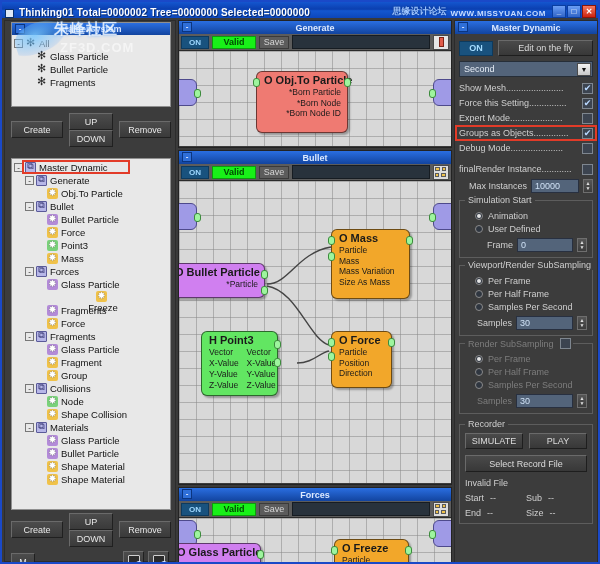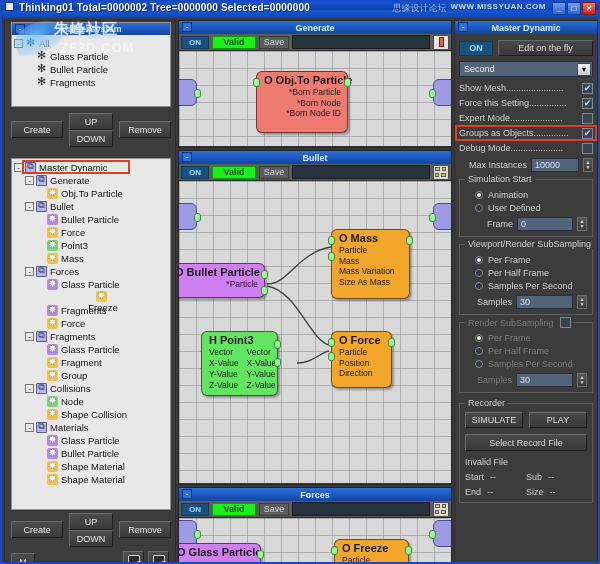--- a/index.html
+++ b/index.html
@@ -15,32 +15,32 @@
     width:600px; height:564px;
     background:#3a3a3a;
     border:2px solid #1a49c8;
     overflow:hidden;
   }
 
   
   .titlebar {
     position:absolute; left:0; top:0; width:596px; height:16px;
     background:linear-gradient(to bottom,#1456cf 0%,#0b3fb0 45%,#1457d0 55%,#0c46bb 100%);
-    display:flex; align-items:flex-start;
+    display:flex; align-items:flex-end;
     color:#fff; font-size:10px; font-weight:bold;
     padding-left:3px;
   }
   .tb-icon {
     width:9px; height:9px; background:#dfe9f7; border:1px solid #09306f;
     margin-right:5px; flex:none;
   }
   .tb-title { white-space:nowrap; letter-spacing:.2px; text-shadow:1px 1px 0 #062a70; }
   .tb-spacer { flex:1; }
   .tb-wm {
-    font-size:9px; color:#9fc6ff; font-weight:normal; margin-right:4px; white-space:nowrap;
+    font-size:9px; color:#9fc6ff; font-weight:bold; margin-right:4px; white-space:nowrap;
     text-shadow:0 0 2px #0a2f7a;
   }
   .tb-wm2 { font-size:8px; color:#c8ddff; letter-spacing:.5px; margin-right:6px; }
   .tb-btns { display:flex; gap:1px; margin-right:2px; }
   .tb-btn {
     width:14px; height:13px; font-size:8px; color:#fff;
     display:flex; align-items:center; justify-content:center;
     background:linear-gradient(to bottom,#6a9df5,#2f63c6);
     border:1px solid #0a3ea0;
   }
@@ -760,20 +760,24 @@
           <span class="lbl">Groups as Objects..............</span>
           <span class="chkbox checked"></span>
           <span class="redbox" style="left:-4px; top:-2px; right:-4px; bottom:-2px;"></span>
         </div>
         <div class="chkline">
           <span class="lbl">Debug Mode.....................</span>
           <span class="chkbox"></span>
         </div>
       </div>
 
+      <div class="chkline" style="margin-top:9px">
+        <span class="lbl">finalRender Instance............</span>
+        <span class="chkbox"></span>
+      </div>
 
       <div class="maxinst">
         <span class="spinlabel">Max Instances</span>
         <span class="spinfield">10000</span>
         <span class="spinner">▲<br>▼</span>
       </div>
 
       <div class="group">
         <div class="glabel">Simulation Start</div>
         <div class="radio-line" style="padding-left:10px">

